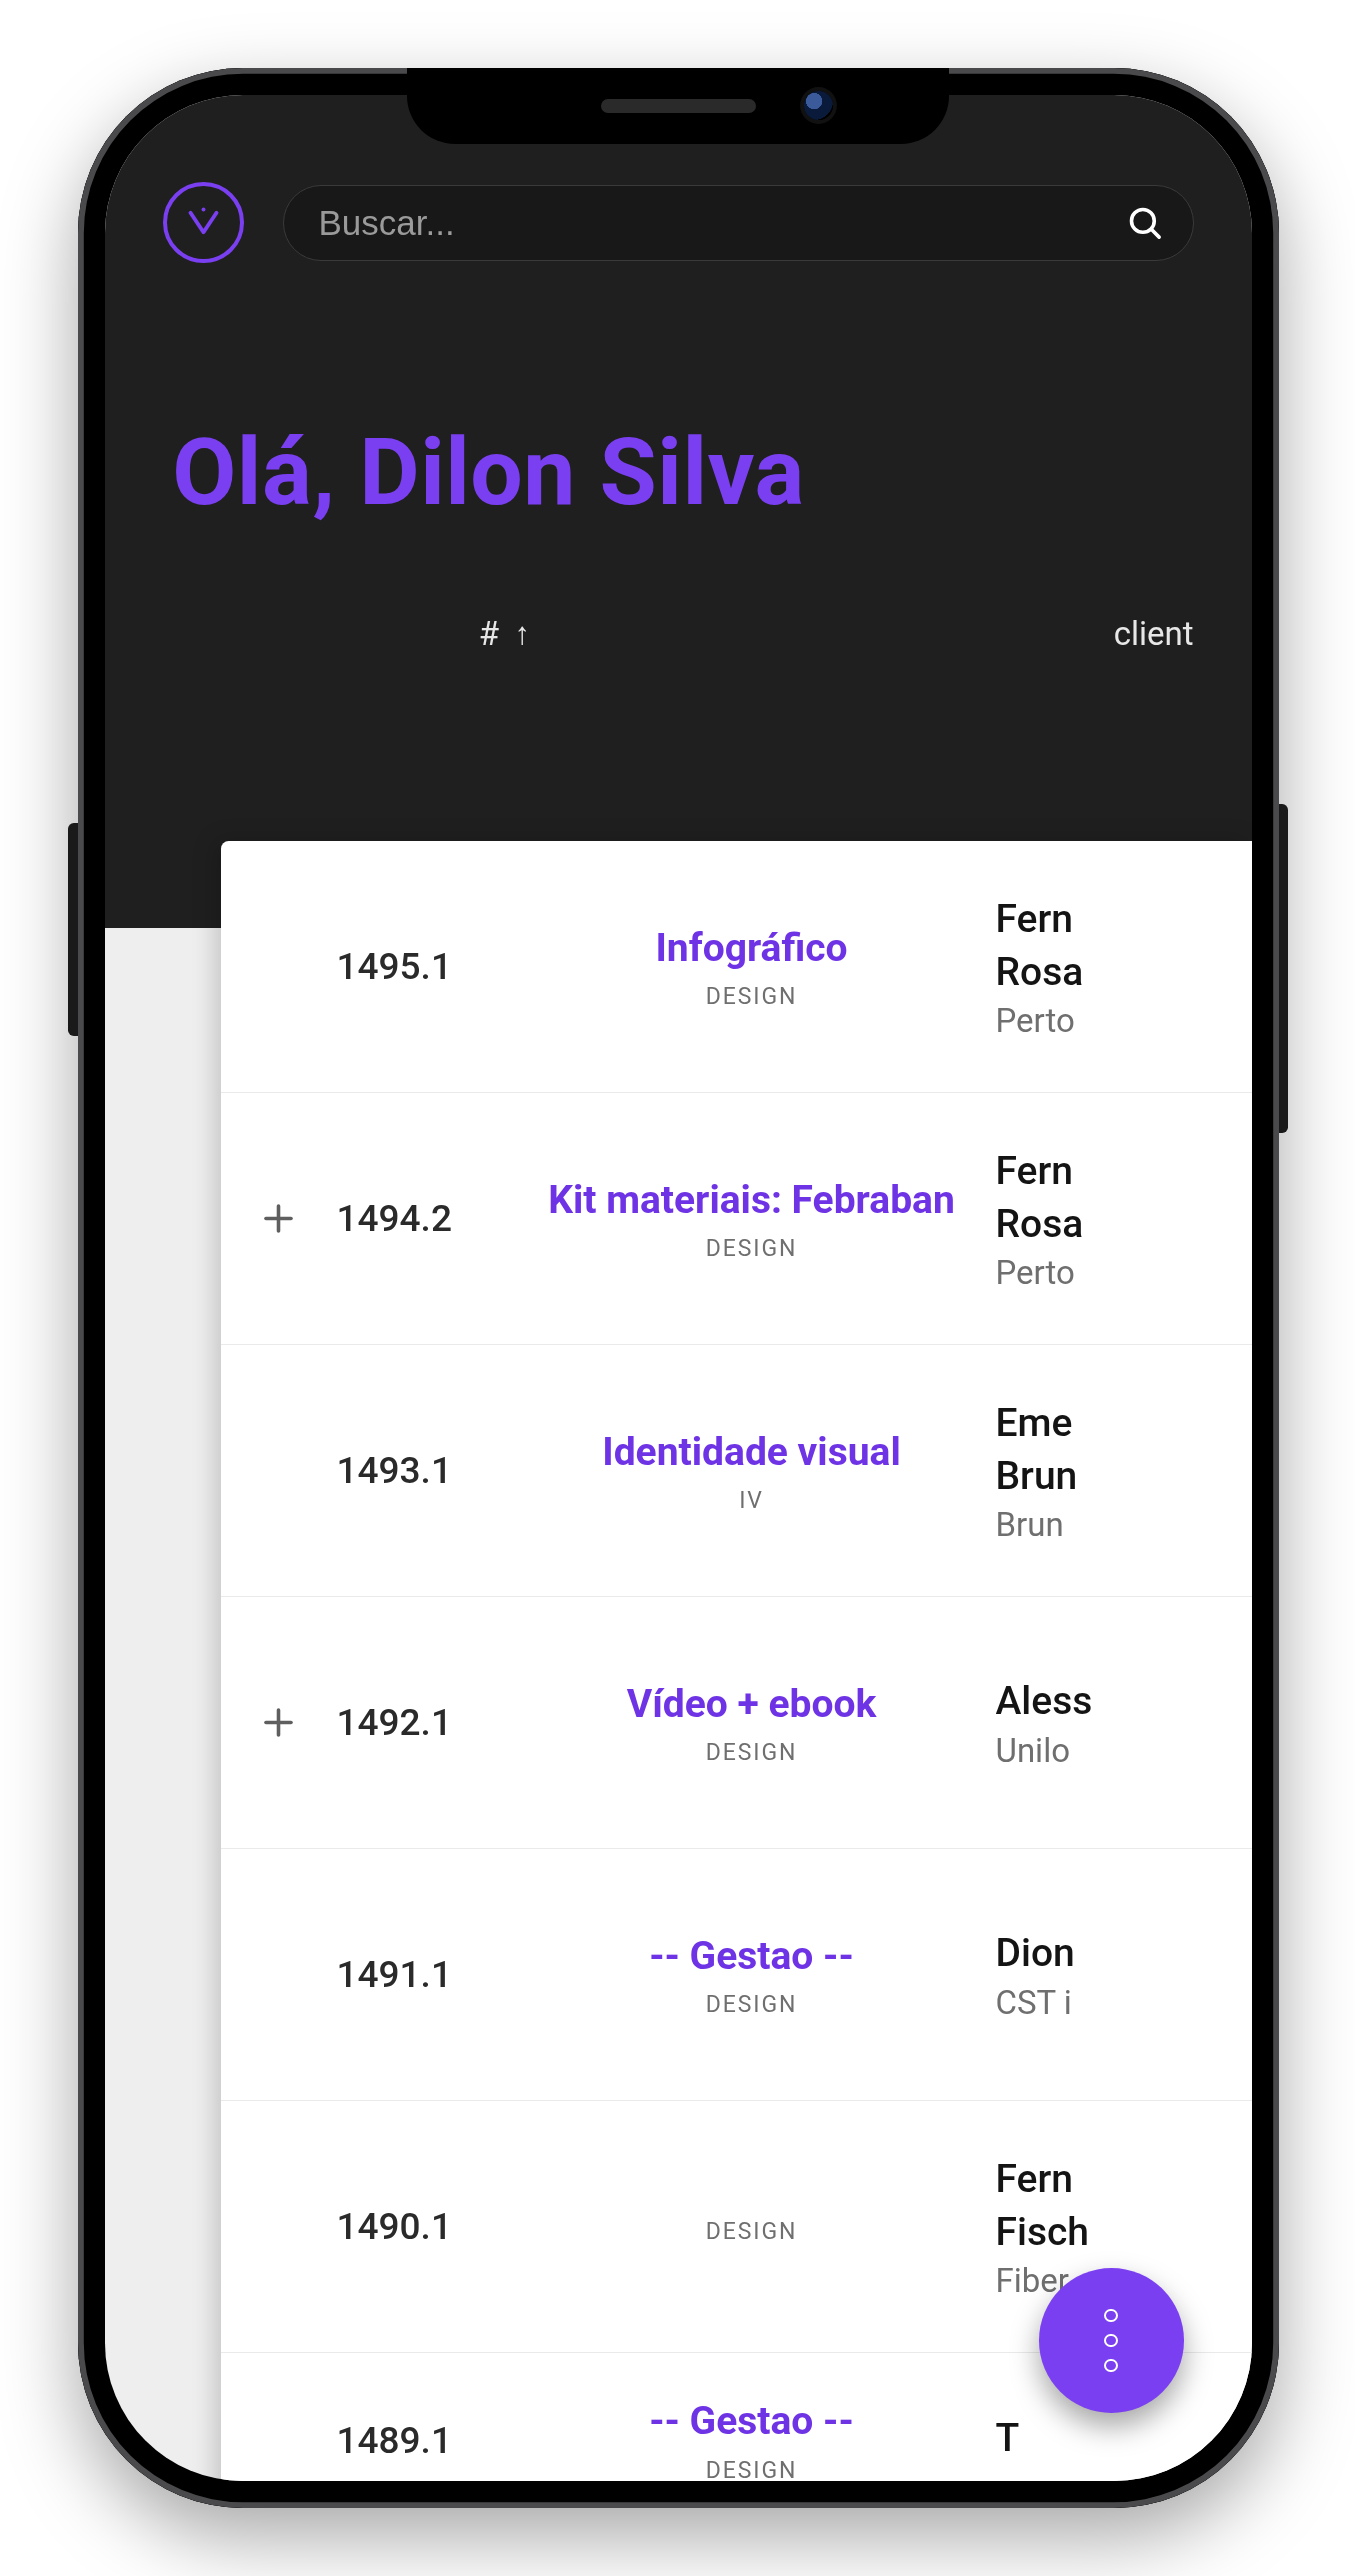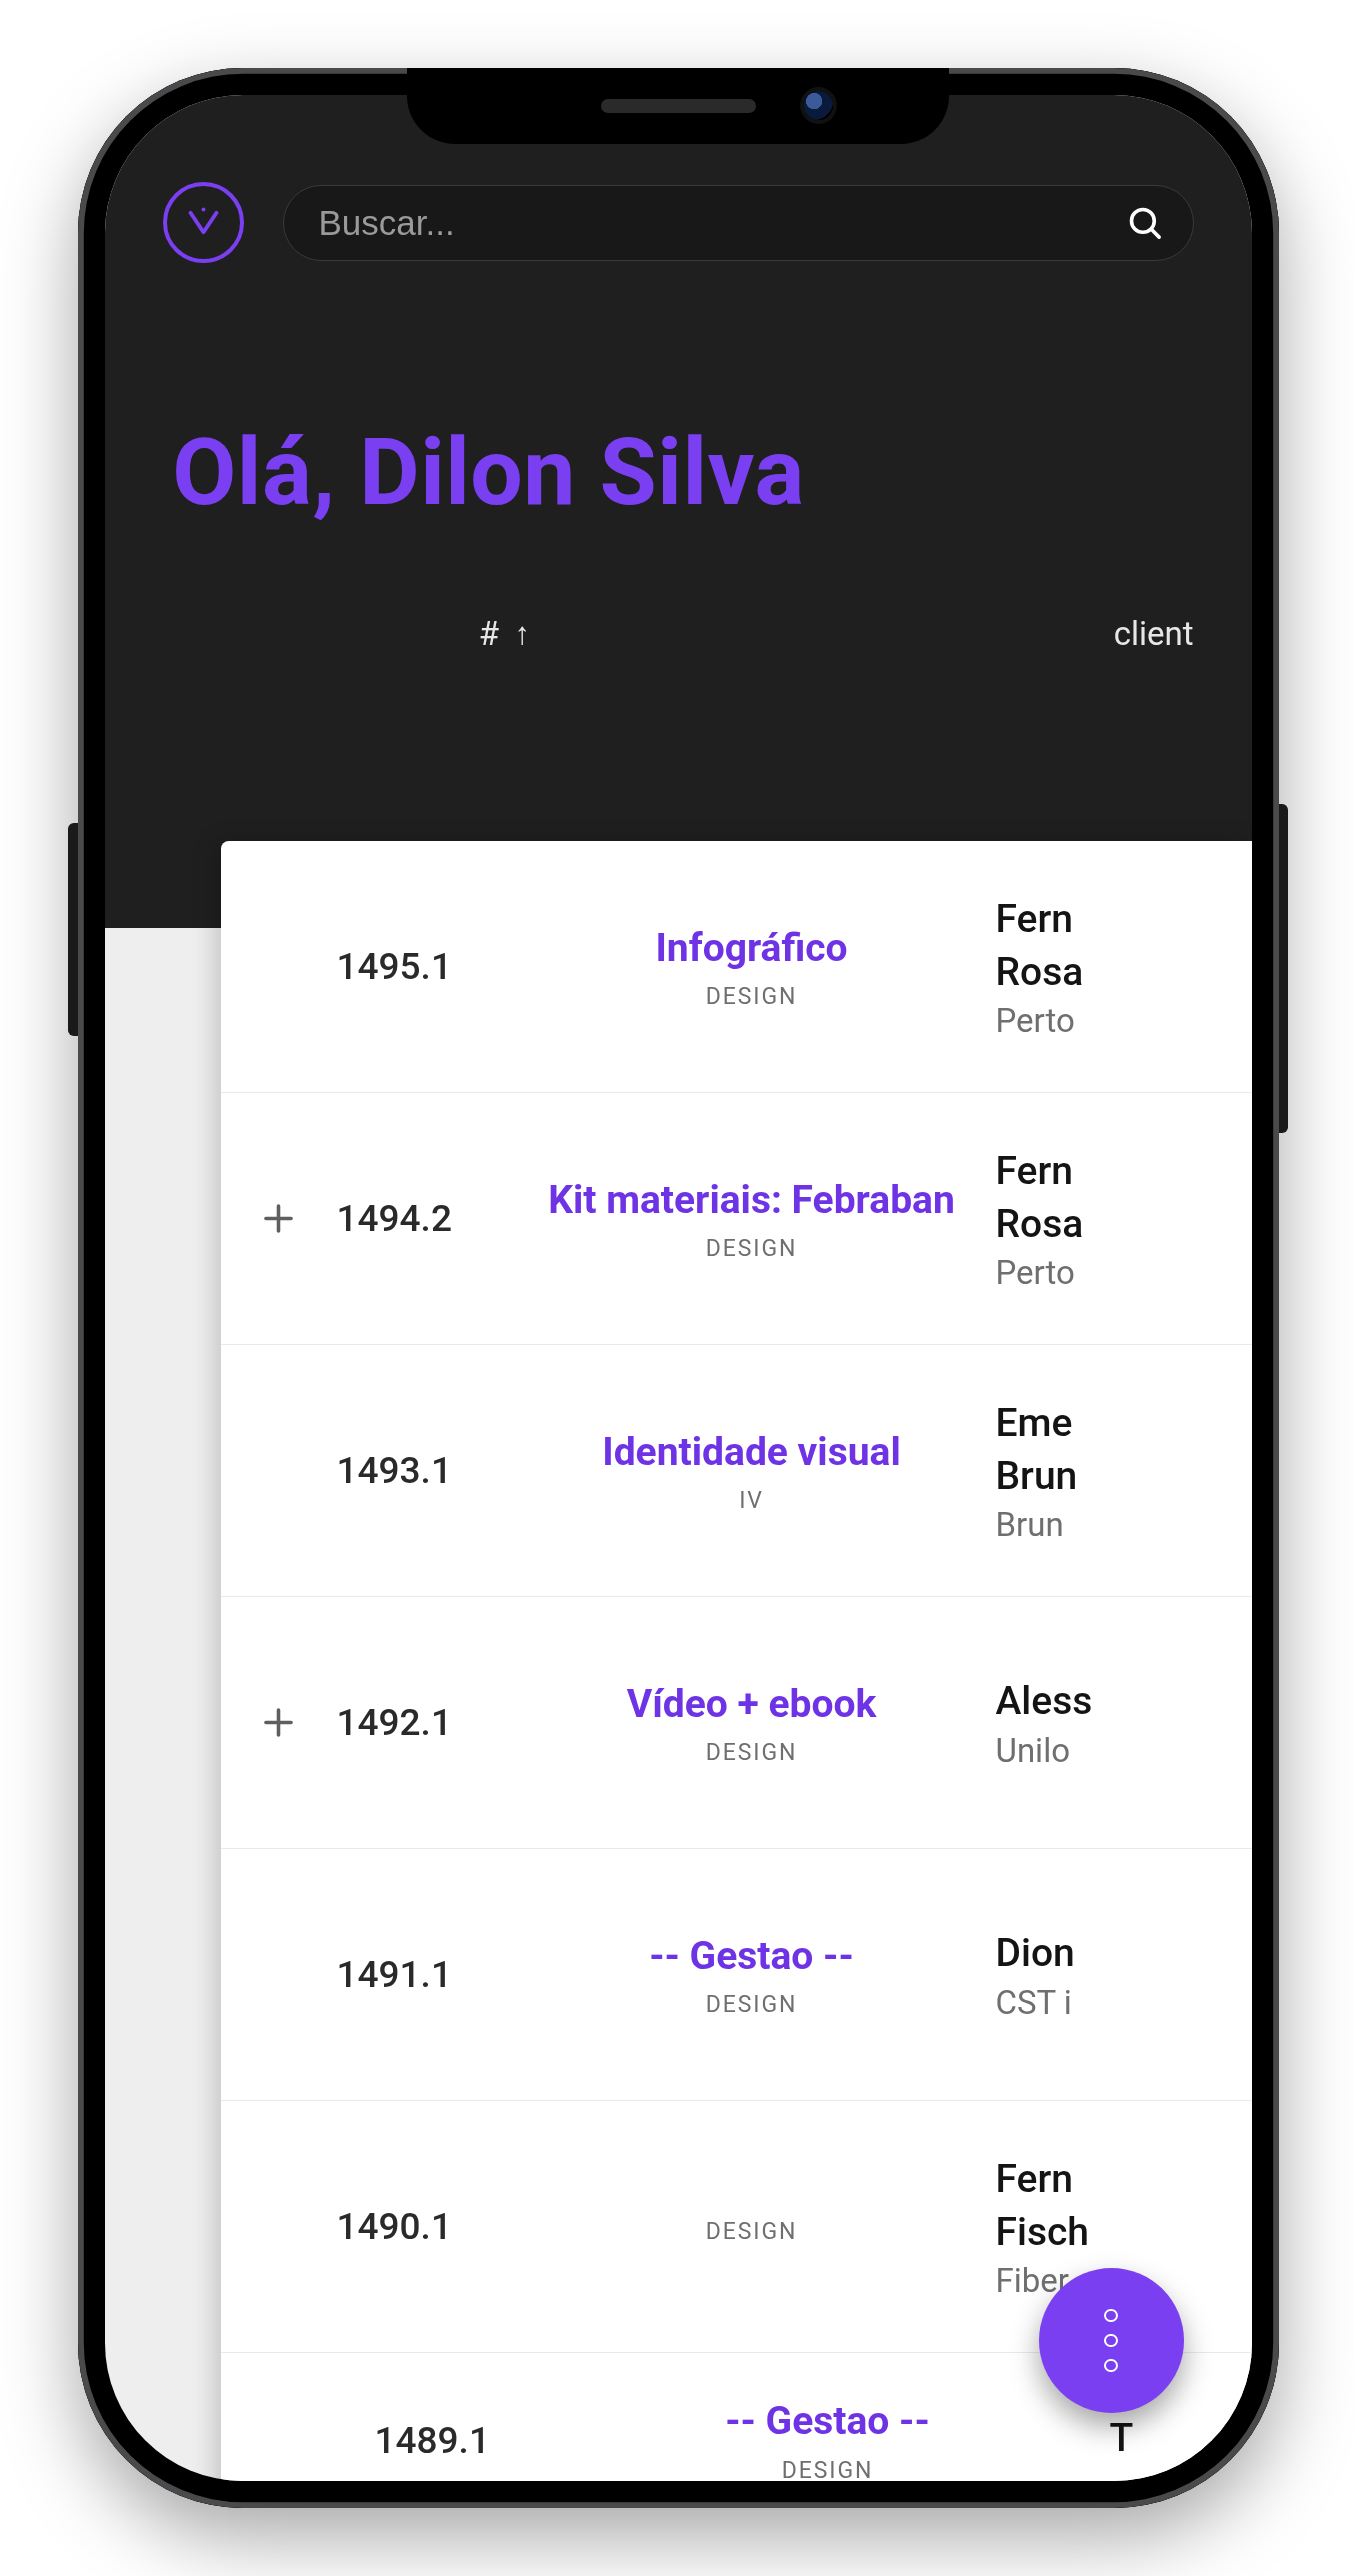--- a/index.html
+++ b/index.html
@@ -281,21 +281,21 @@
           <div class="namecell">
             <div class="cat">DESIGN</div>
           </div>
           <div class="clientcell">
             <div class="client-main">Fern</div>
             <div class="client-main">Fisch</div>
             <div class="client-sub">Fiber</div>
           </div>
         </div>
 
-        <div class="row" style="min-height:174px;gap:38px;">
+        <div class="row" style="min-height:174px;">
           <div class="expand"></div>
           <div class="idcell">1489.1</div>
           <div class="namecell">
             <div class="name">-- Gestao --</div>
             <div class="cat">DESIGN</div>
           </div>
           <div class="clientcell">
             <div class="client-main">T</div>
             <div class="client-main"></div>
             <div class="client-sub"></div>

